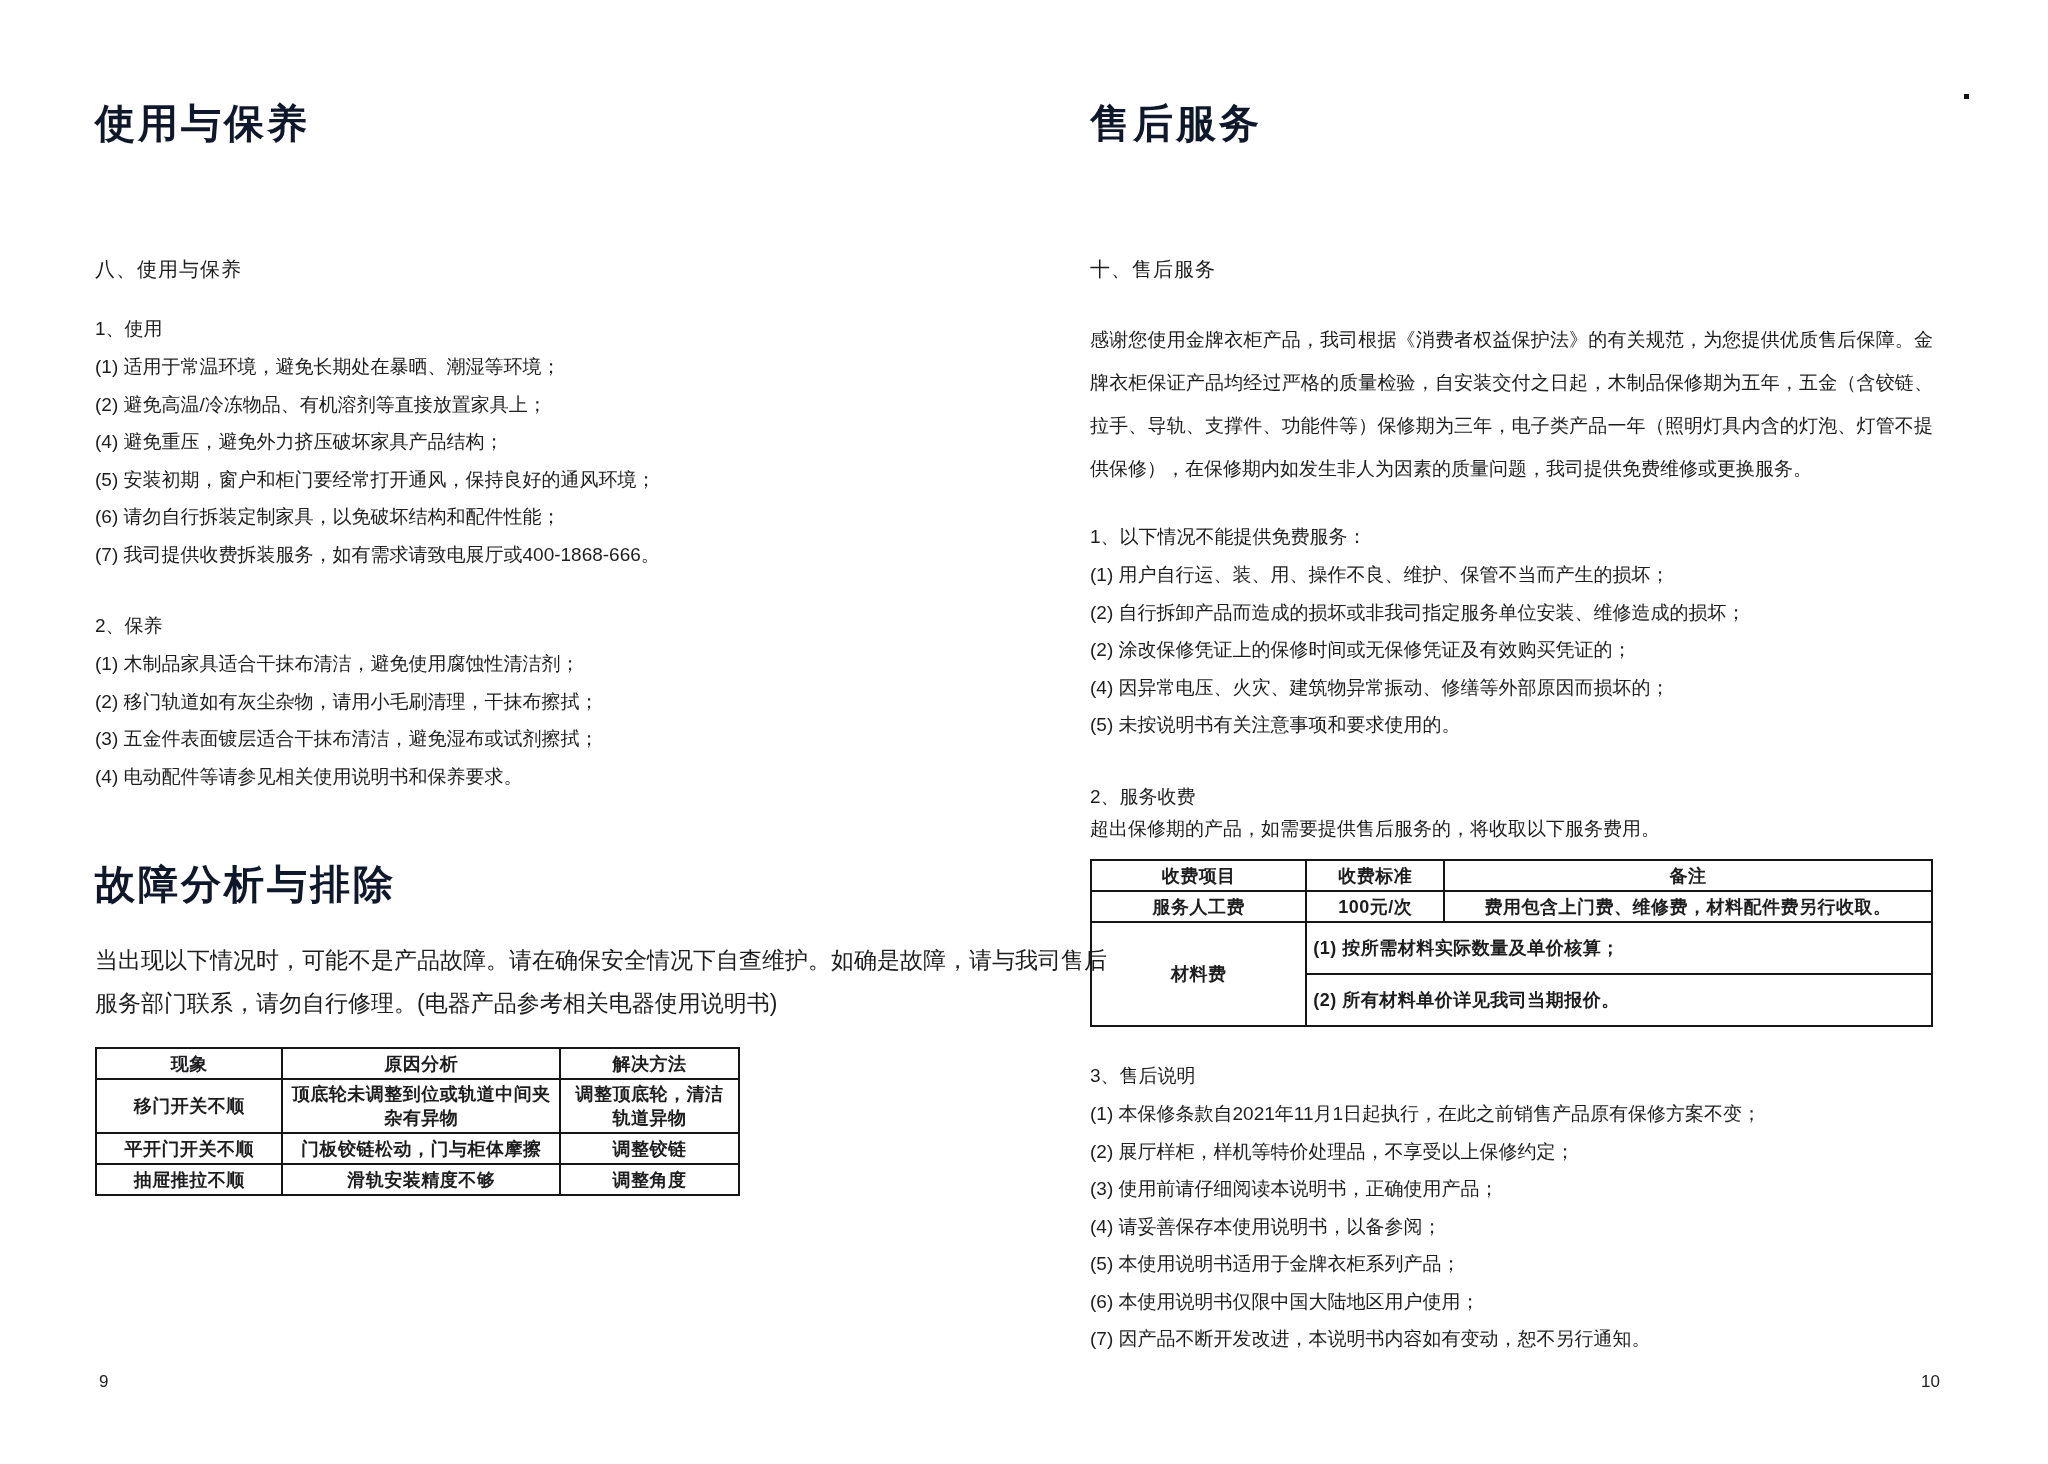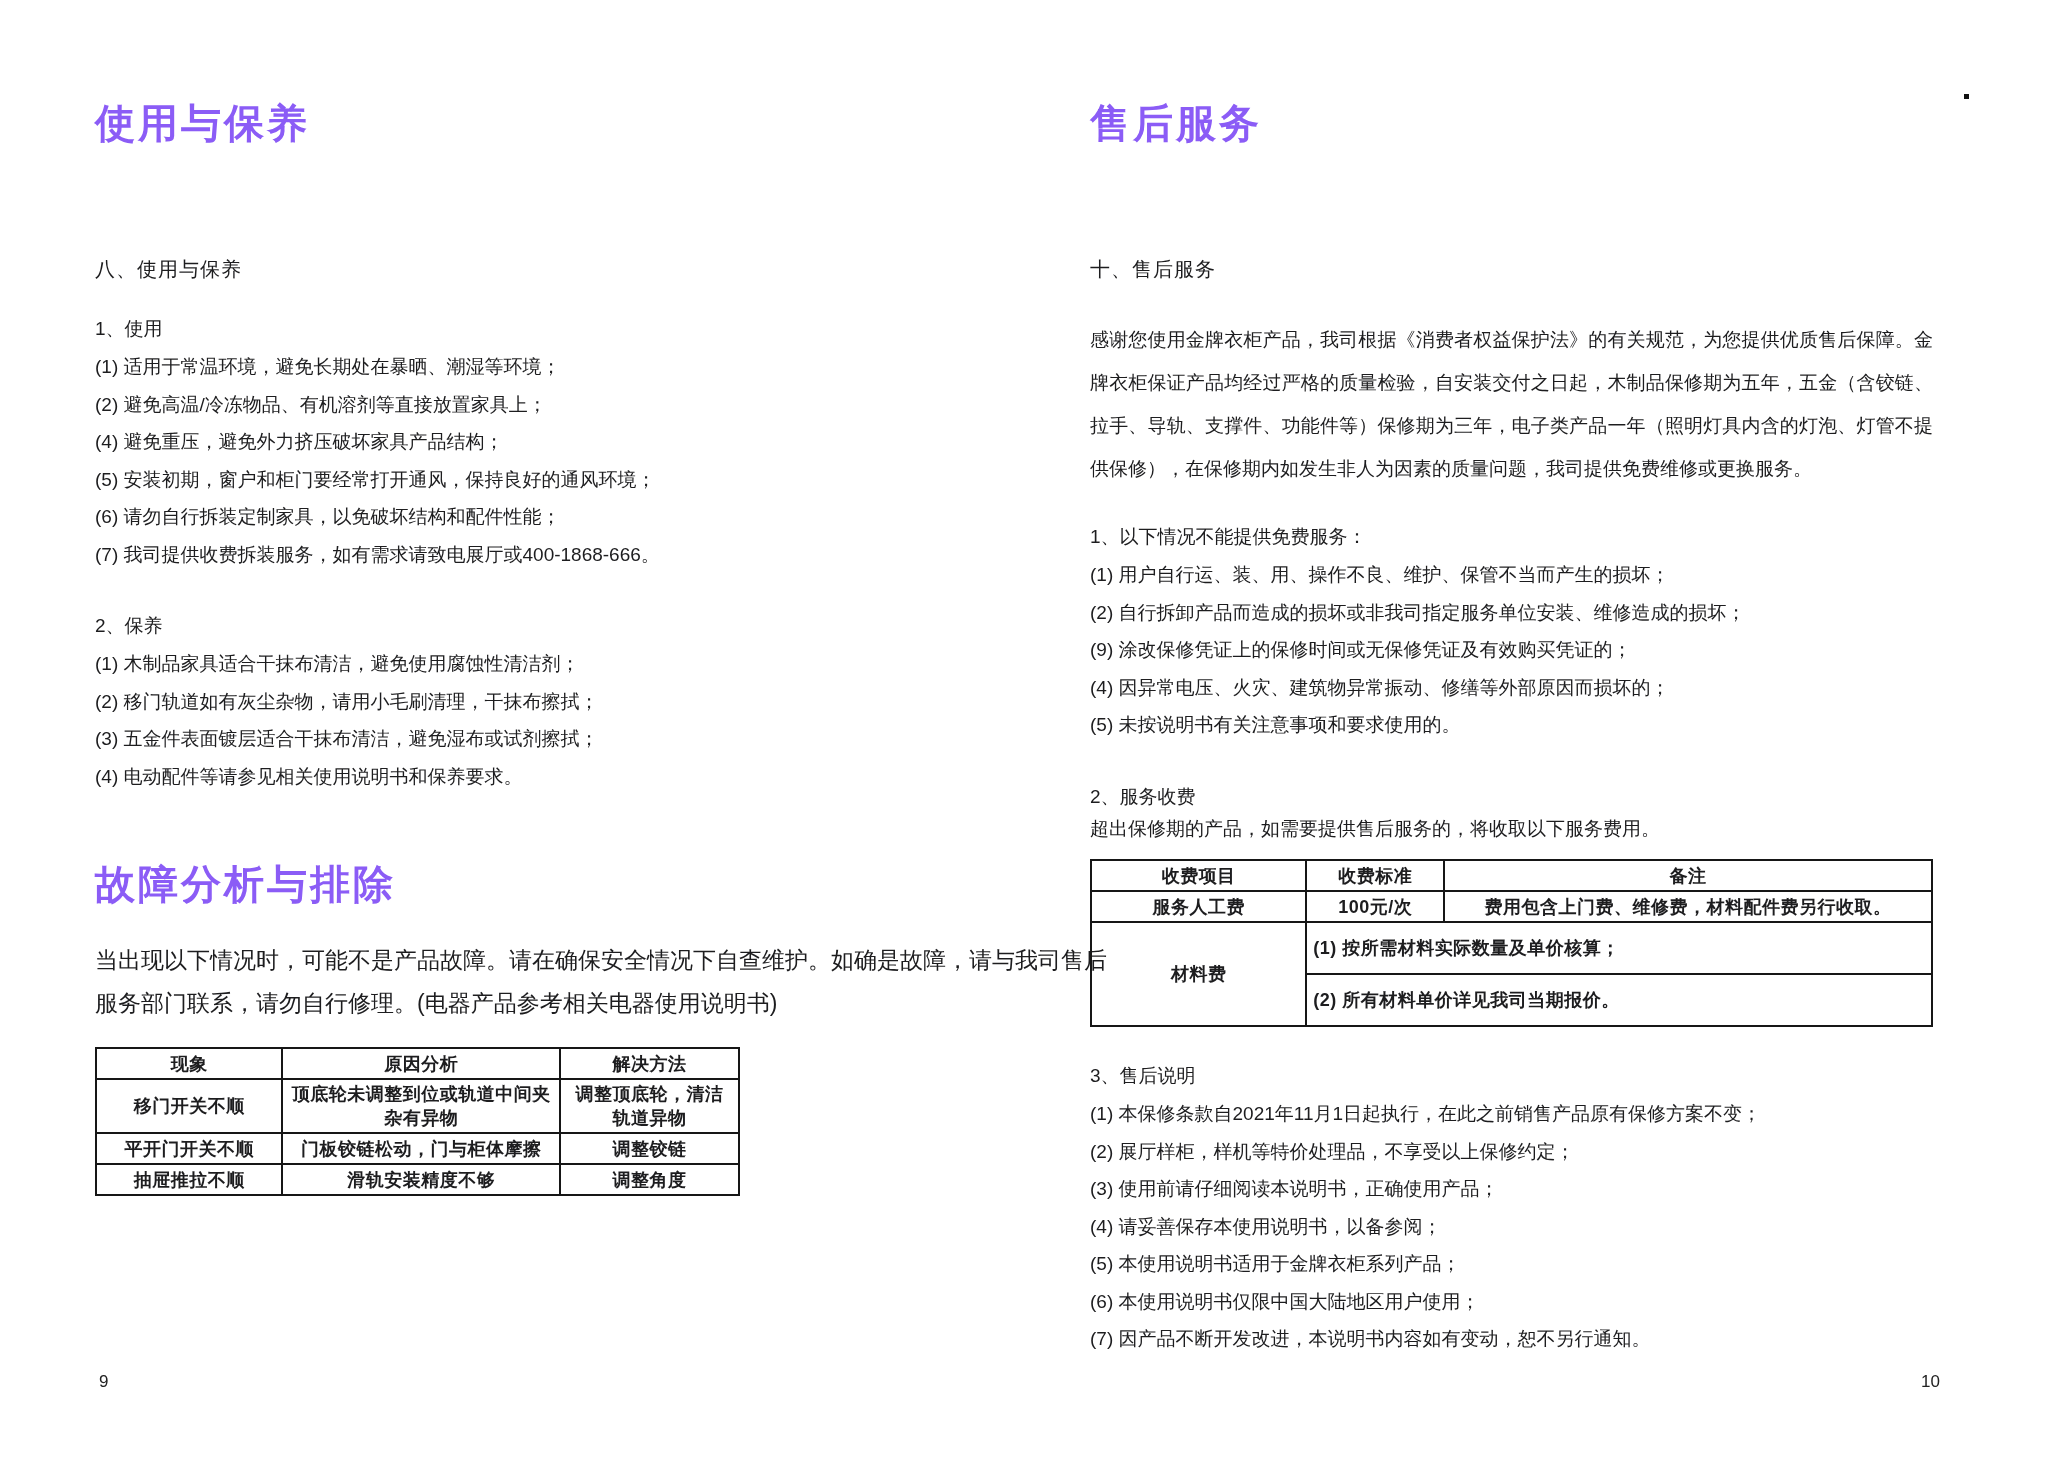--- a/index.html
+++ b/index.html
@@ -15,21 +15,21 @@
   .page { position: absolute; top: 0; }
   .page--left  { left: 95px;  width: 645px; }
   .page--right { left: 1090px; width: 843px; }
 
   .doc-title {
     margin-top: 100px;
     font-size: 40px;
     line-height: 46px;
     font-weight: 700;
     letter-spacing: 3px;
-    color: #8b5cf6;
+    color: #0f172a;
   }
   .doc-title--second { margin-top: 66px; }
 
   .sec-heading {
     margin-top: 110px;
     font-size: 20px;
     line-height: 26px;
     font-weight: 400;
     letter-spacing: 1px;
   }
@@ -172,21 +172,21 @@
   <h1 class="doc-title">售后服务</h1>
 
   <h2 class="sec-heading">十、售后服务</h2>
 
   <p class="intro-para">感谢您使用金牌衣柜产品，我司根据《消费者权益保护法》的有关规范，为您提供优质售后保障。金牌衣柜保证产品均经过严格的质量检验，自安装交付之日起，木制品保修期为五年，五金（含铰链、拉手、导轨、支撑件、功能件等）保修期为三年，电子类产品一年（照明灯具内含的灯泡、灯管不提供保修），在保修期内如发生非人为因素的质量问题，我司提供免费维修或更换服务。</p>
 
   <h3 class="sub-heading">1、以下情况不能提供免费服务：</h3>
   <ul class="item-list">
     <li>(1) 用户自行运、装、用、操作不良、维护、保管不当而产生的损坏；</li>
     <li>(2) 自行拆卸产品而造成的损坏或非我司指定服务单位安装、维修造成的损坏；</li>
-    <li>(9) 涂改保修凭证上的保修时间或无保修凭证及有效购买凭证的；</li>
+    <li>(2) 涂改保修凭证上的保修时间或无保修凭证及有效购买凭证的；</li>
     <li>(4) 因异常电压、火灾、建筑物异常振动、修缮等外部原因而损坏的；</li>
     <li>(5) 未按说明书有关注意事项和要求使用的。</li>
   </ul>
 
   <h3 class="sub-heading sub-heading--fees">2、服务收费</h3>
   <div class="fee-intro">超出保修期的产品，如需要提供售后服务的，将收取以下服务费用。</div>
 
   <table class="tbl tbl--fees">
     <colgroup>
       <col style="width:25.6%">

